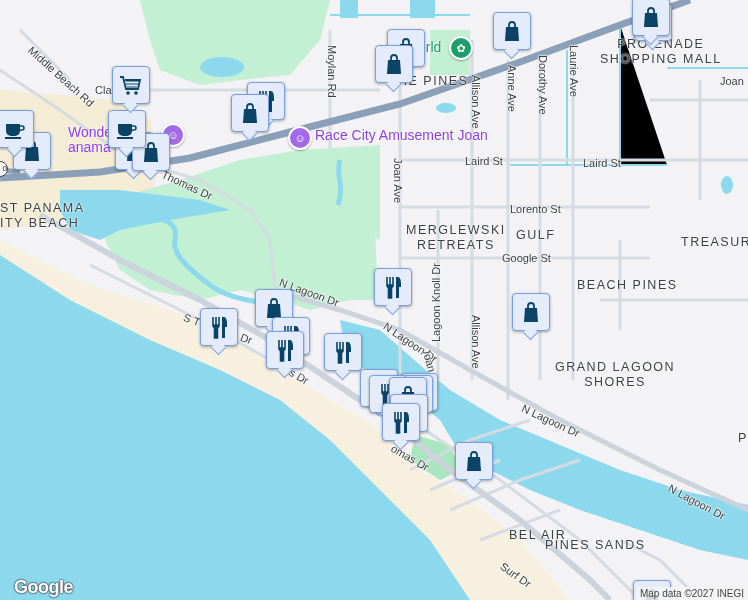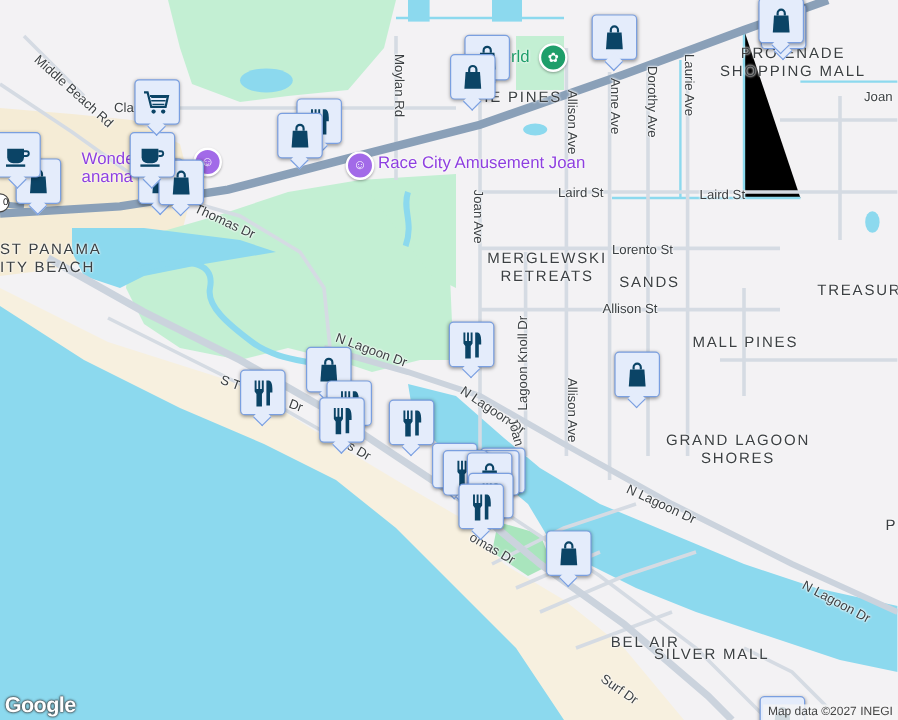--- a/index.html
+++ b/index.html
@@ -6,21 +6,21 @@
   body{width:748px;height:600px;overflow:hidden;background:#f3f2f4;font-family:"Liberation Sans",sans-serif;}
   #map{position:relative;width:748px;height:600px;overflow:hidden;}
   #map svg.base{position:absolute;left:0;top:0;}
   .lbl{position:absolute;white-space:nowrap;color:#3c4043;font-size:11px;transform-origin:0 0;text-shadow:0 0 2px #fff,0 0 2px #fff,0 0 2px #fff;}
   .area{position:absolute;white-space:nowrap;color:#3c4043;font-size:12.5px;letter-spacing:1.5px;text-align:center;line-height:15px;text-shadow:0 0 2px #fff,0 0 2px #fff;}
   .poi{position:absolute;white-space:nowrap;color:#8e3fe0;font-size:14px;line-height:15px;text-shadow:0 0 2px #fff,0 0 2px #fff;}
   .poi-icon{position:absolute;width:20px;height:20px;border-radius:50%;border:2px solid #fff;box-shadow:0 1px 2px rgba(0,0,0,.3);display:flex;align-items:center;justify-content:center;color:#fff;font-size:11px;}
   .marker{position:absolute;width:36px;height:36px;background:#e4ecfb;border:1px solid #7a9fe0;border-radius:4px;box-shadow:0 1px 3px rgba(0,0,0,.35);cursor:pointer;}
   .marker::after{content:"";position:absolute;left:12px;bottom:-8px;width:10px;height:10px;background:#e4ecfb;border-right:1px solid #7a9fe0;border-bottom:1px solid #7a9fe0;transform:rotate(45deg);}
   .marker svg{position:absolute;left:4px;top:4px;width:28px;height:28px;}
-  .google{position:absolute;left:4px;bottom:2px;font-size:18px;font-weight:bold;color:#fff;text-shadow:0 0 2px #3c4043,0 0 2px #3c4043,0 0 1px #3c4043;letter-spacing:-0.5px;}
+  .google{position:absolute;left:14px;bottom:2px;font-size:18px;font-weight:bold;color:#fff;text-shadow:0 0 2px #3c4043,0 0 2px #3c4043,0 0 1px #3c4043;letter-spacing:-0.5px;}
   .attrib{position:absolute;right:0;bottom:0;padding:1px 4px;background:rgba(245,245,245,.85);font-size:10px;color:#444;}
   .hwy{position:absolute;left:-8px;top:161px;width:14px;height:14px;border-radius:50%;background:#fff;border:1px solid #444;font-size:8px;line-height:14px;text-align:right;color:#222;}
 </style>
 </head>
 <body>
 
 <div id="map">
   <svg class="base" width="748" height="600" viewBox="0 0 748 600">
 
     <rect width="748" height="600" fill="#f3f2f4"></rect>
@@ -102,48 +102,48 @@
   <div class="lbl" style="left:165px;top:168px;transform:rotate(25deg);">Thomas Dr</div>
   <div class="lbl" style="left:404px;top:158px;transform:rotate(90deg);">Joan Ave</div>
   <div class="lbl" style="left:482px;top:75px;transform:rotate(90deg);">Allison Ave</div>
   <div class="lbl" style="left:518px;top:65px;transform:rotate(90deg);">Anne Ave</div>
   <div class="lbl" style="left:549px;top:55px;transform:rotate(90deg);">Dorothy Ave</div>
   <div class="lbl" style="left:580px;top:45px;transform:rotate(90deg);">Laurie Ave</div>
   <div class="lbl" style="left:465px;top:155px;">Laird St</div>
   <div class="lbl" style="left:583px;top:157px;">Laird St</div>
   <div class="lbl" style="left:720px;top:75px;">Joan</div>
   <div class="lbl" style="left:510px;top:203px;">Lorento St</div>
-  <div class="lbl" style="left:502px;top:252px;">Allison St</div>
+  <div class="lbl" style="left:502px;top:252px;">Google St</div>
   <div class="lbl" style="left:282px;top:276px;transform:rotate(20deg);">N Lagoon Dr</div>
   <div class="lbl" style="left:388px;top:320px;transform:rotate(34deg);">N Lagoon Dr</div>
   <div class="lbl" style="left:525px;top:402px;transform:rotate(25deg);">N Lagoon Dr</div>
   <div class="lbl" style="left:672px;top:482px;transform:rotate(28deg);">N Lagoon Dr</div>
   <div class="lbl" style="left:430px;top:342px;transform:rotate(-90deg);">Lagoon Knoll Dr</div>
   <div class="lbl" style="left:482px;top:315px;transform:rotate(90deg);">Allison Ave</div>
   <div class="lbl" style="left:432px;top:347px;transform:rotate(75deg);">Joan</div>
   <div class="lbl" style="left:186px;top:311px;transform:rotate(20deg);">S T</div>
   <div class="lbl" style="left:243px;top:331px;transform:rotate(20deg);">Dr</div>
   <div class="lbl" style="left:288px;top:363px;transform:rotate(30deg);">as Dr</div>
   <div class="lbl" style="left:395px;top:442px;transform:rotate(30deg);">omas Dr</div>
   <div class="lbl" style="left:505px;top:560px;transform:rotate(35deg);">Surf Dr</div>
 
   <div class="area" style="left:398px;top:74px;">HE PINES</div>
   <div class="area" style="left:600px;top:37px;white-space:pre;">PRO ENADE
 SHOPPING MALL</div>
   <div class="area" style="left:0px;top:201px;white-space:pre;text-align:left;">ST PANAMA
 ITY BEACH</div>
-  <div class="area" style="left:406px;top:208px;white-space:pre;">MERGLEWSKI
+  <div class="area" style="left:406px;top:223px;white-space:pre;">MERGLEWSKI
 RETREATS</div>
-  <div class="area" style="left:516px;top:228px;">SANDS</div>
+  <div class="area" style="left:516px;top:228px;">GULF</div>
   <div class="area" style="left:681px;top:235px;">TREASUR</div>
-  <div class="area" style="left:577px;top:278px;">MALL PINES</div>
+  <div class="area" style="left:577px;top:278px;">BEACH PINES</div>
   <div class="area" style="left:555px;top:360px;white-space:pre;">GRAND LAGOON
 SHORES</div>
   <div class="area" style="left:509px;top:499px;margin-top:29px;">BEL AIR</div>
-  <div class="area" style="left:545px;top:538px;">SILVER MALL</div>
+  <div class="area" style="left:545px;top:538px;">PINES SANDS</div>
   <div class="area" style="left:738px;top:431px;">P</div>
 
   <div class="poi" style="left:68px;top:125px;white-space:pre;">Wonde    s
 anama City</div>
   <div class="poi-icon" style="left:161px;top:123px;background:#a26ae8;">☺</div>
   <div class="poi" style="left:315px;top:128px;">Race City
 Amusement Joan</div>
   <div class="poi-icon" style="left:288px;top:126px;background:#a26ae8;">☺</div>
   <div class="poi" style="left:418px;top:40px;color:#1e9e6a;">orld</div>
   <div class="poi-icon" style="left:449px;top:36px;background:#1e9e6a;">✿</div>

